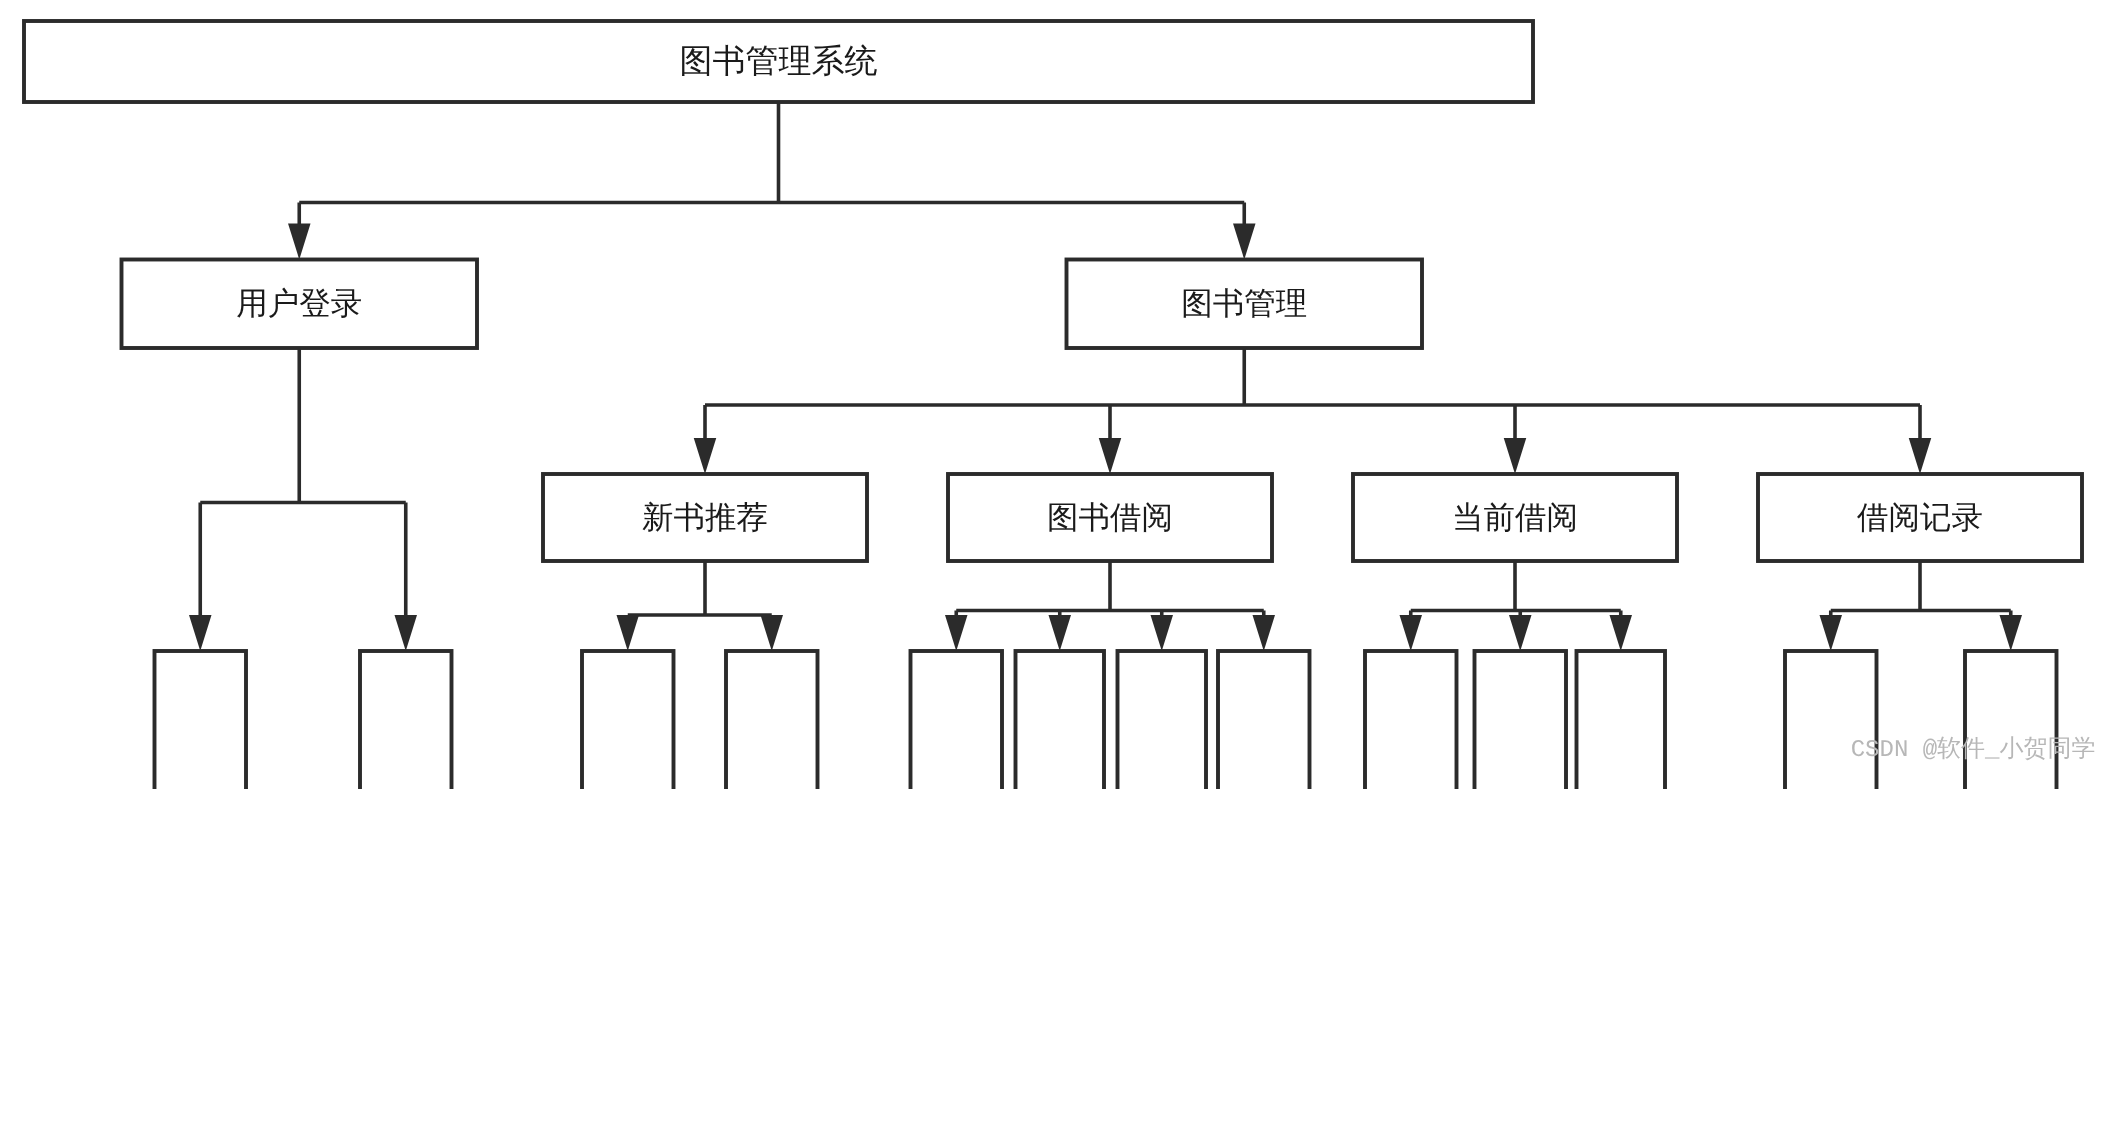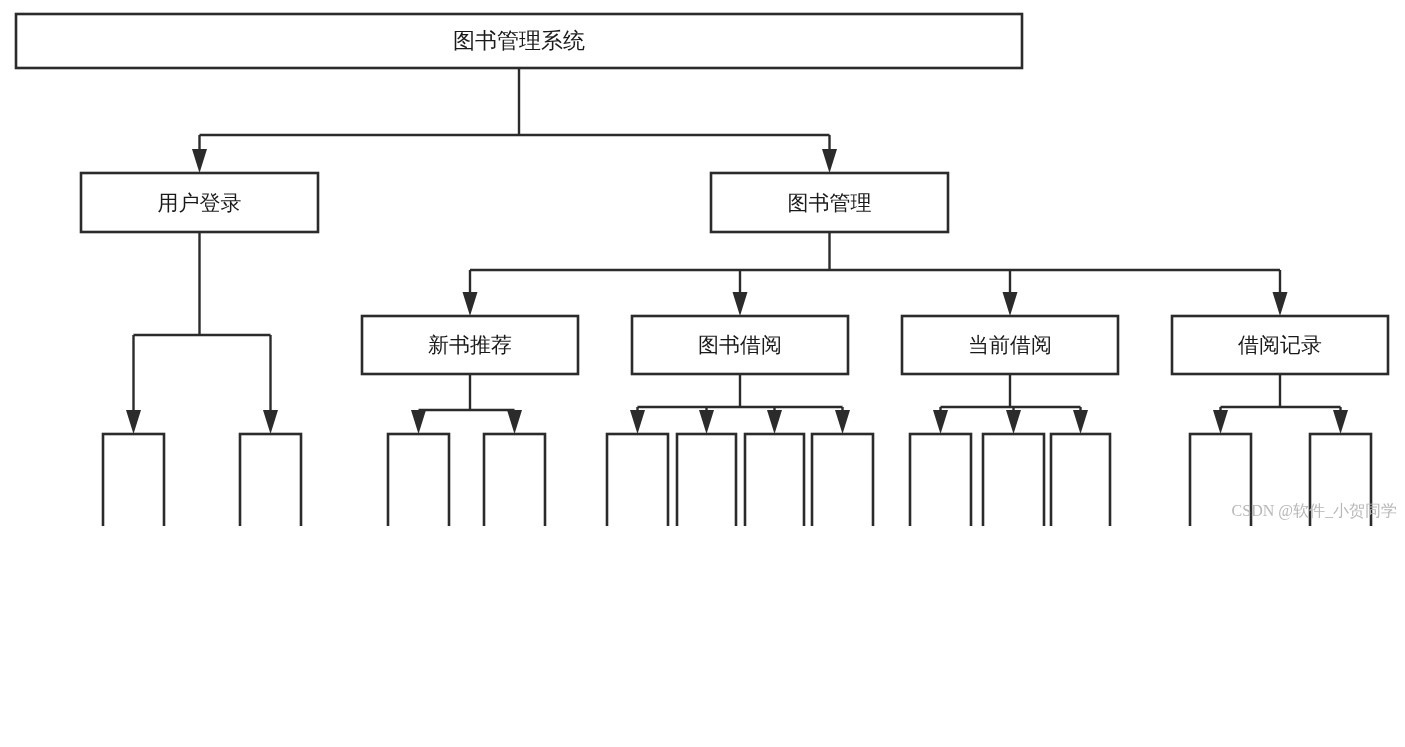--- a/index.html
+++ b/index.html
@@ -69,22 +69,22 @@
     line-height: 1.06;
     color: #1a1a1a;
     writing-mode: vertical-rl;
     text-orientation: upright;
     white-space: nowrap;
     letter-spacing: 0.5px;
   }
   .watermark {
     position: absolute;
     right: 8px;
-    bottom: 4px;
-    font-family: Liberation Serif, serif;
+    bottom: 16px;
+    font-family: Liberation Mono, monospace;
     font-size: 16px;
     color: #b7b7b7;
     white-space: nowrap;
     pointer-events: none;
   }
 </style>
 </head>
 <body>
 
 <div id="diagram-root">

